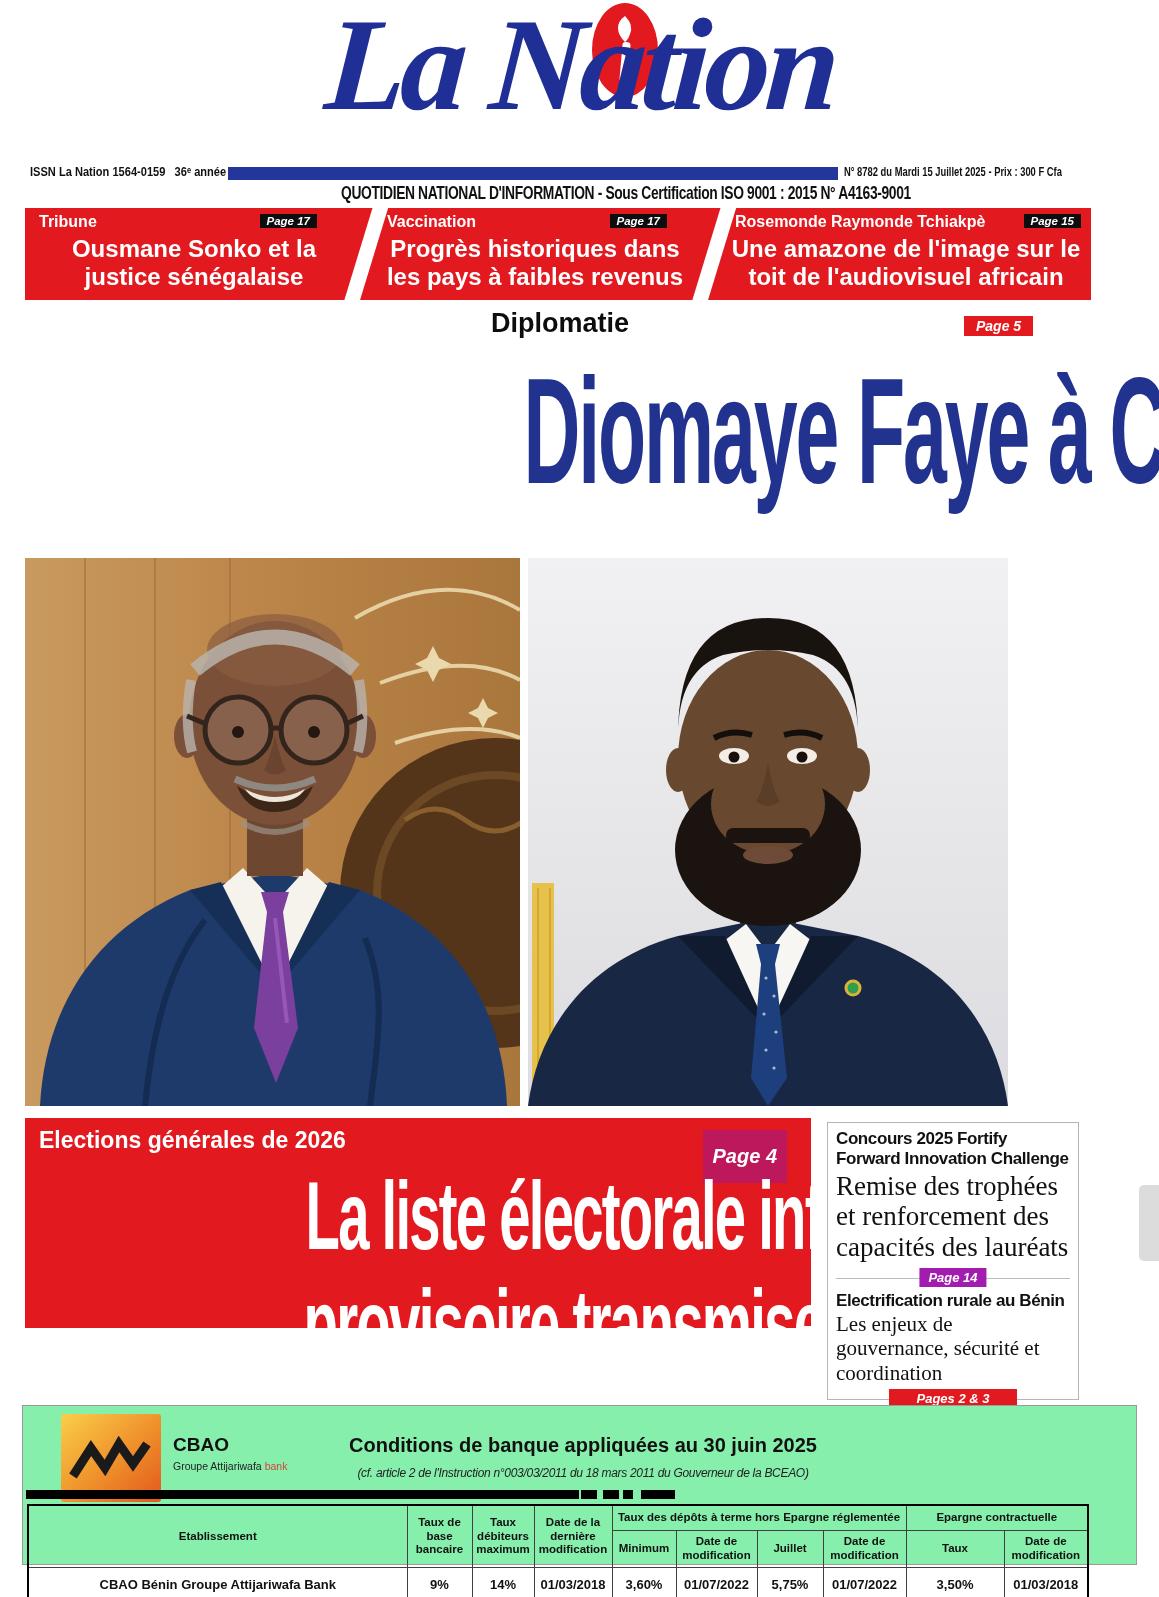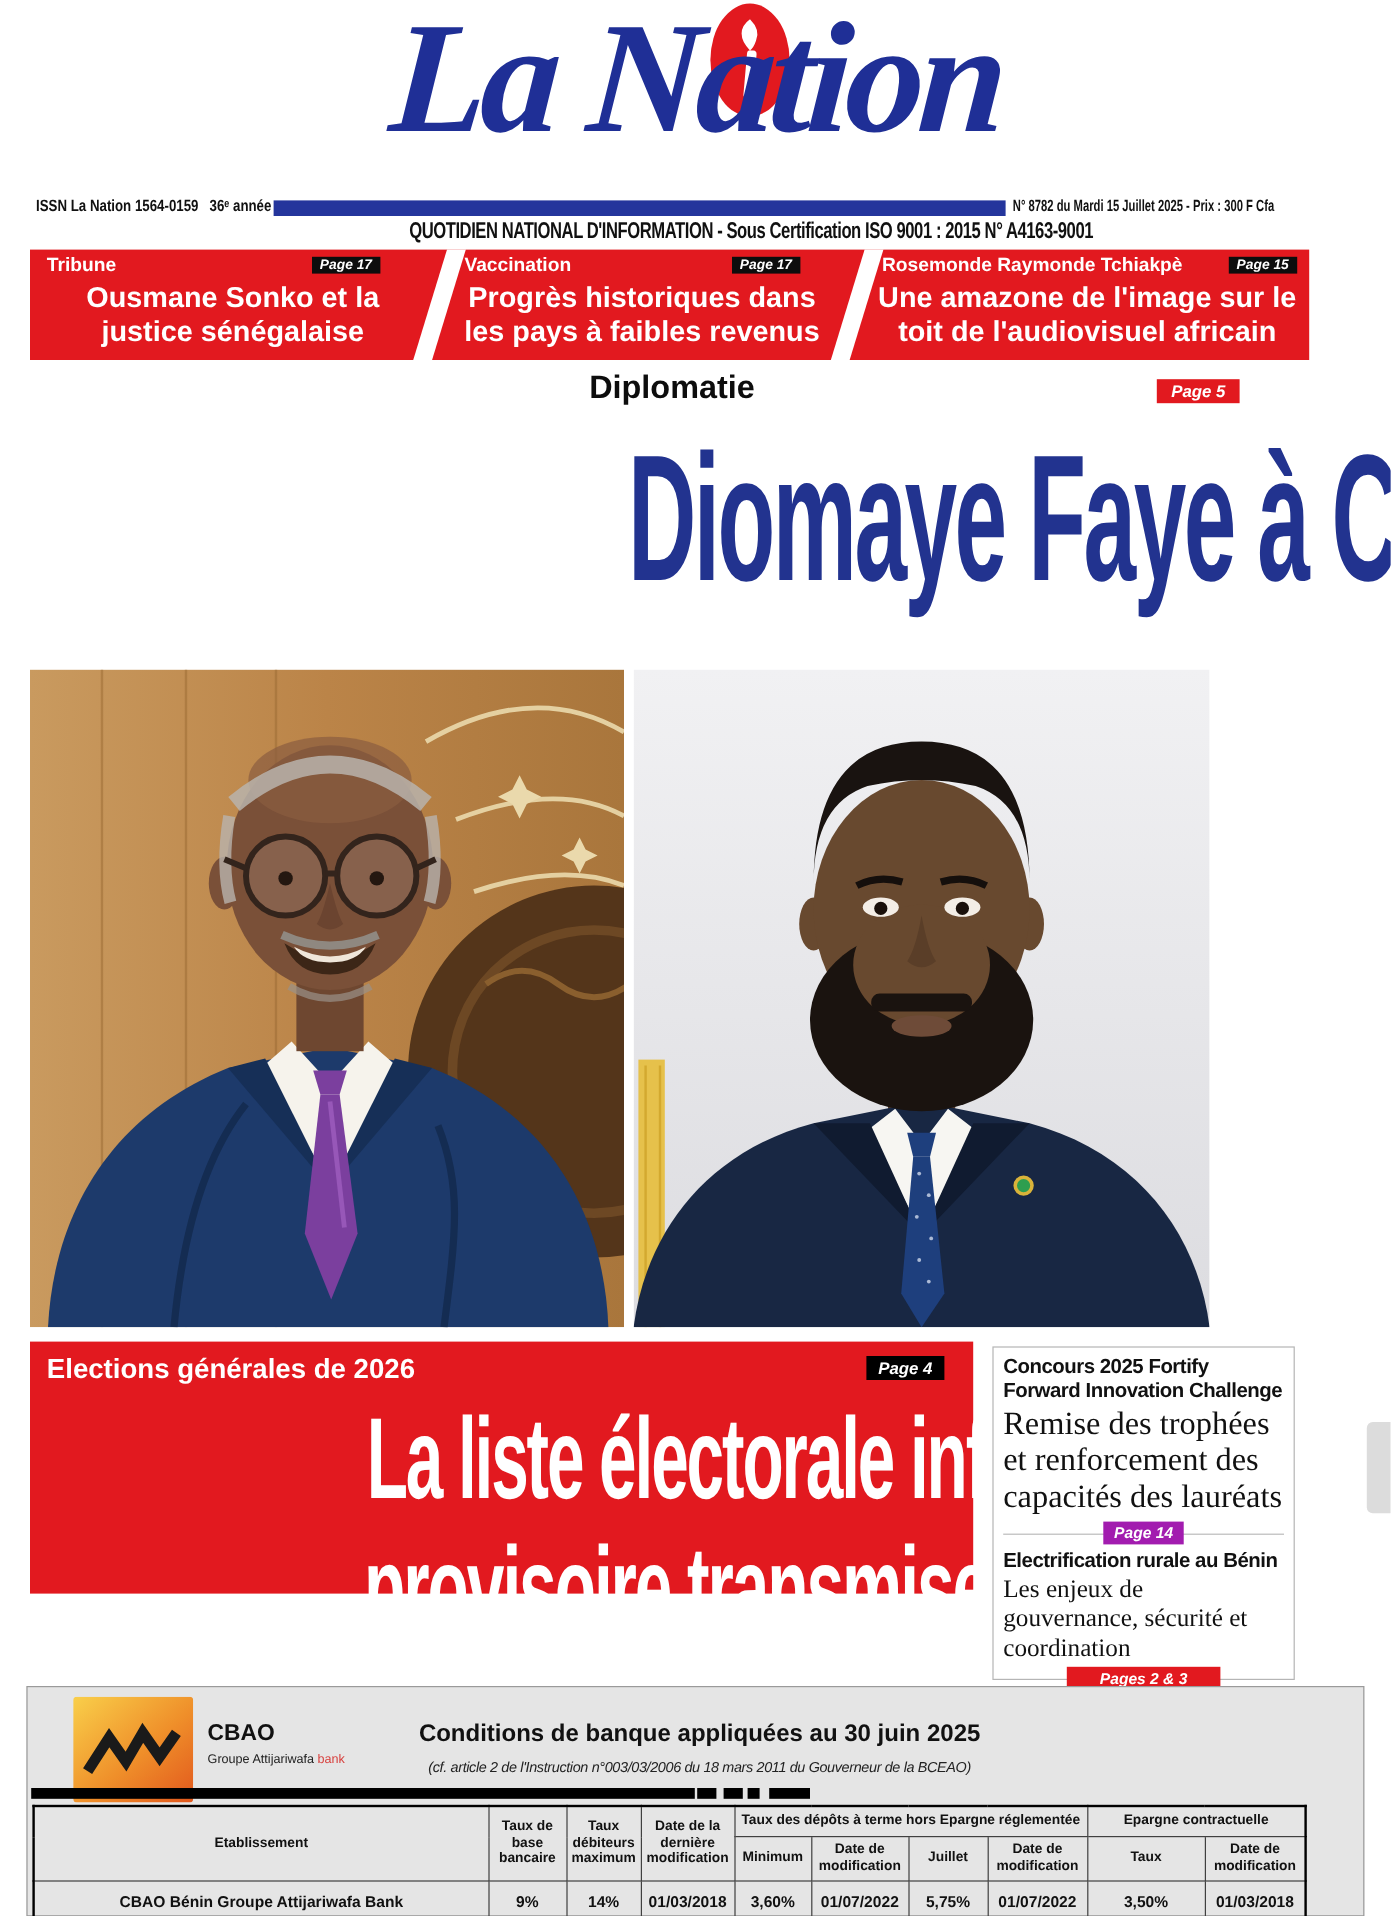--- a/index.html
+++ b/index.html
@@ -38,39 +38,39 @@
   .lead-headline .fitspan{font-size:150px;font-weight:bold;color:#22338f;letter-spacing:-4px;line-height:1.3;}
 
   
   .photo-left{position:absolute;left:25px;top:558px;width:495px;height:548px;}
   .photo-right{position:absolute;left:528px;top:558px;width:480px;height:548px;}
   .photo-left svg,.photo-right svg{display:block;width:100%;height:100%;}
 
   
   .elections{position:absolute;left:25px;top:1118px;width:786px;height:210px;background:#e2191f;}
   .elections-kicker{position:absolute;left:14px;top:9px;color:#fff;font-weight:bold;font-size:23px;}
-  .elections-badge{position:absolute;right:24px;top:12px;background:#000000;color:#fff;
-                   font-style:italic;font-weight:bold;font-size:14px;padding:2px 10px;}
+  .elections-badge{position:absolute;right:24px;top:12px;background:#be185d;color:#fff;
+                   font-style:italic;font-weight:bold;font-size:20px;padding:15px 10px;}
   .elections-lines{position:absolute;left:10px;right:10px;top:44px;text-align:center;}
   .elections-lines .fitspan{font-size:96px;font-weight:bold;color:#fff;letter-spacing:-3px;line-height:1.12;}
 
   
   .sidebar{position:absolute;left:827px;top:1122px;width:252px;height:278px;background:#fff;
            border:1px solid #b5b5b5;box-sizing:border-box;padding:6px 8px 0;}
   .sb-kicker{font-weight:bold;font-size:17px;line-height:1.15;letter-spacing:-0.4px;color:#111;}
   .sb-headline{font-family:"Liberation Serif",serif;font-size:27px;line-height:1.12;color:#111;margin-top:3px;}
   .sb-headline2{font-family:"Liberation Serif",serif;font-size:21px;line-height:1.15;color:#111;margin-top:2px;}
   .sb-divider{position:relative;border-top:1px solid #bbb;margin:16px 0 12px;}
   .sb-badge{position:absolute;left:50%;top:-11px;transform:translateX(-50%);background:#a21caf;color:#fff;
             font-style:italic;font-weight:bold;font-size:13px;padding:2px 9px;white-space:nowrap;}
   .sb-badge2{display:block;width:110px;margin:4px auto 0;text-align:center;background:#e2191f;color:#fff;
              font-style:italic;font-weight:bold;font-size:13px;padding:2px 9px;}
 
   
-  .bank-panel{position:absolute;left:22px;top:1405px;width:1115px;height:192px;background:#e5e5e5;
+  .bank-panel{position:absolute;left:22px;top:1405px;width:1115px;height:160px;background:#86efac;
               border:1px solid #9a9a9a;box-sizing:border-box;}
   .cbao-logo{position:absolute;left:38px;top:8px;width:100px;height:88px;}
   .cbao-name{position:absolute;left:150px;top:28px;font-size:19px;font-weight:bold;color:#111;}
   .cbao-sub{position:absolute;left:150px;top:54px;font-size:10.5px;color:#222;}
   .cbao-sub .accent{color:#d84340;}
   .bank-title{position:absolute;left:280px;top:28px;width:560px;text-align:center;
               font-size:20px;font-weight:bold;color:#111;}
   .bank-subtitle{position:absolute;left:280px;top:60px;width:560px;text-align:center;
                  font-size:12px;font-style:italic;color:#222;letter-spacing:-0.3px;}
   .sep-bar{position:absolute;background:#000;height:9px;top:84px;}
@@ -268,21 +268,21 @@
         </defs>
         <rect width="100" height="88" rx="3" fill="url(#cb)"></rect>
         <path d="M12 62 L30 34 L44 54 L58 30 L72 50 L86 30" stroke="#1a1a1a" stroke-width="9" fill="none"></path>
       </svg>
     </div>
     <div class="cbao-name">CBAO</div>
     <div class="cbao-sub">
       <span>Groupe Attijariwafa </span><span class="accent">bank</span>
     </div>
     <div class="bank-title">Conditions de banque appliquées au 30 juin 2025</div>
-    <div class="bank-subtitle">(cf. article 2 de l'Instruction n°003/03/2006 du 18 mars 2011 du Gouverneur de la BCEAO)</div>
+    <div class="bank-subtitle">(cf. article 2 de l'Instruction n°003/03/2011 du 18 mars 2011 du Gouverneur de la BCEAO)</div>
 
     <div class="sep-bar" style="left:3px;width:553px;"></div>
     <div class="sep-bar" style="left:558px;width:16px;"></div>
     <div class="sep-bar" style="left:580px;width:16px;"></div>
     <div class="sep-bar" style="left:600px;width:10px;"></div>
     <div class="sep-bar" style="left:618px;width:34px;"></div>
 
     <table class="bank-table">
       <colgroup>
         <col style="width:379px">

